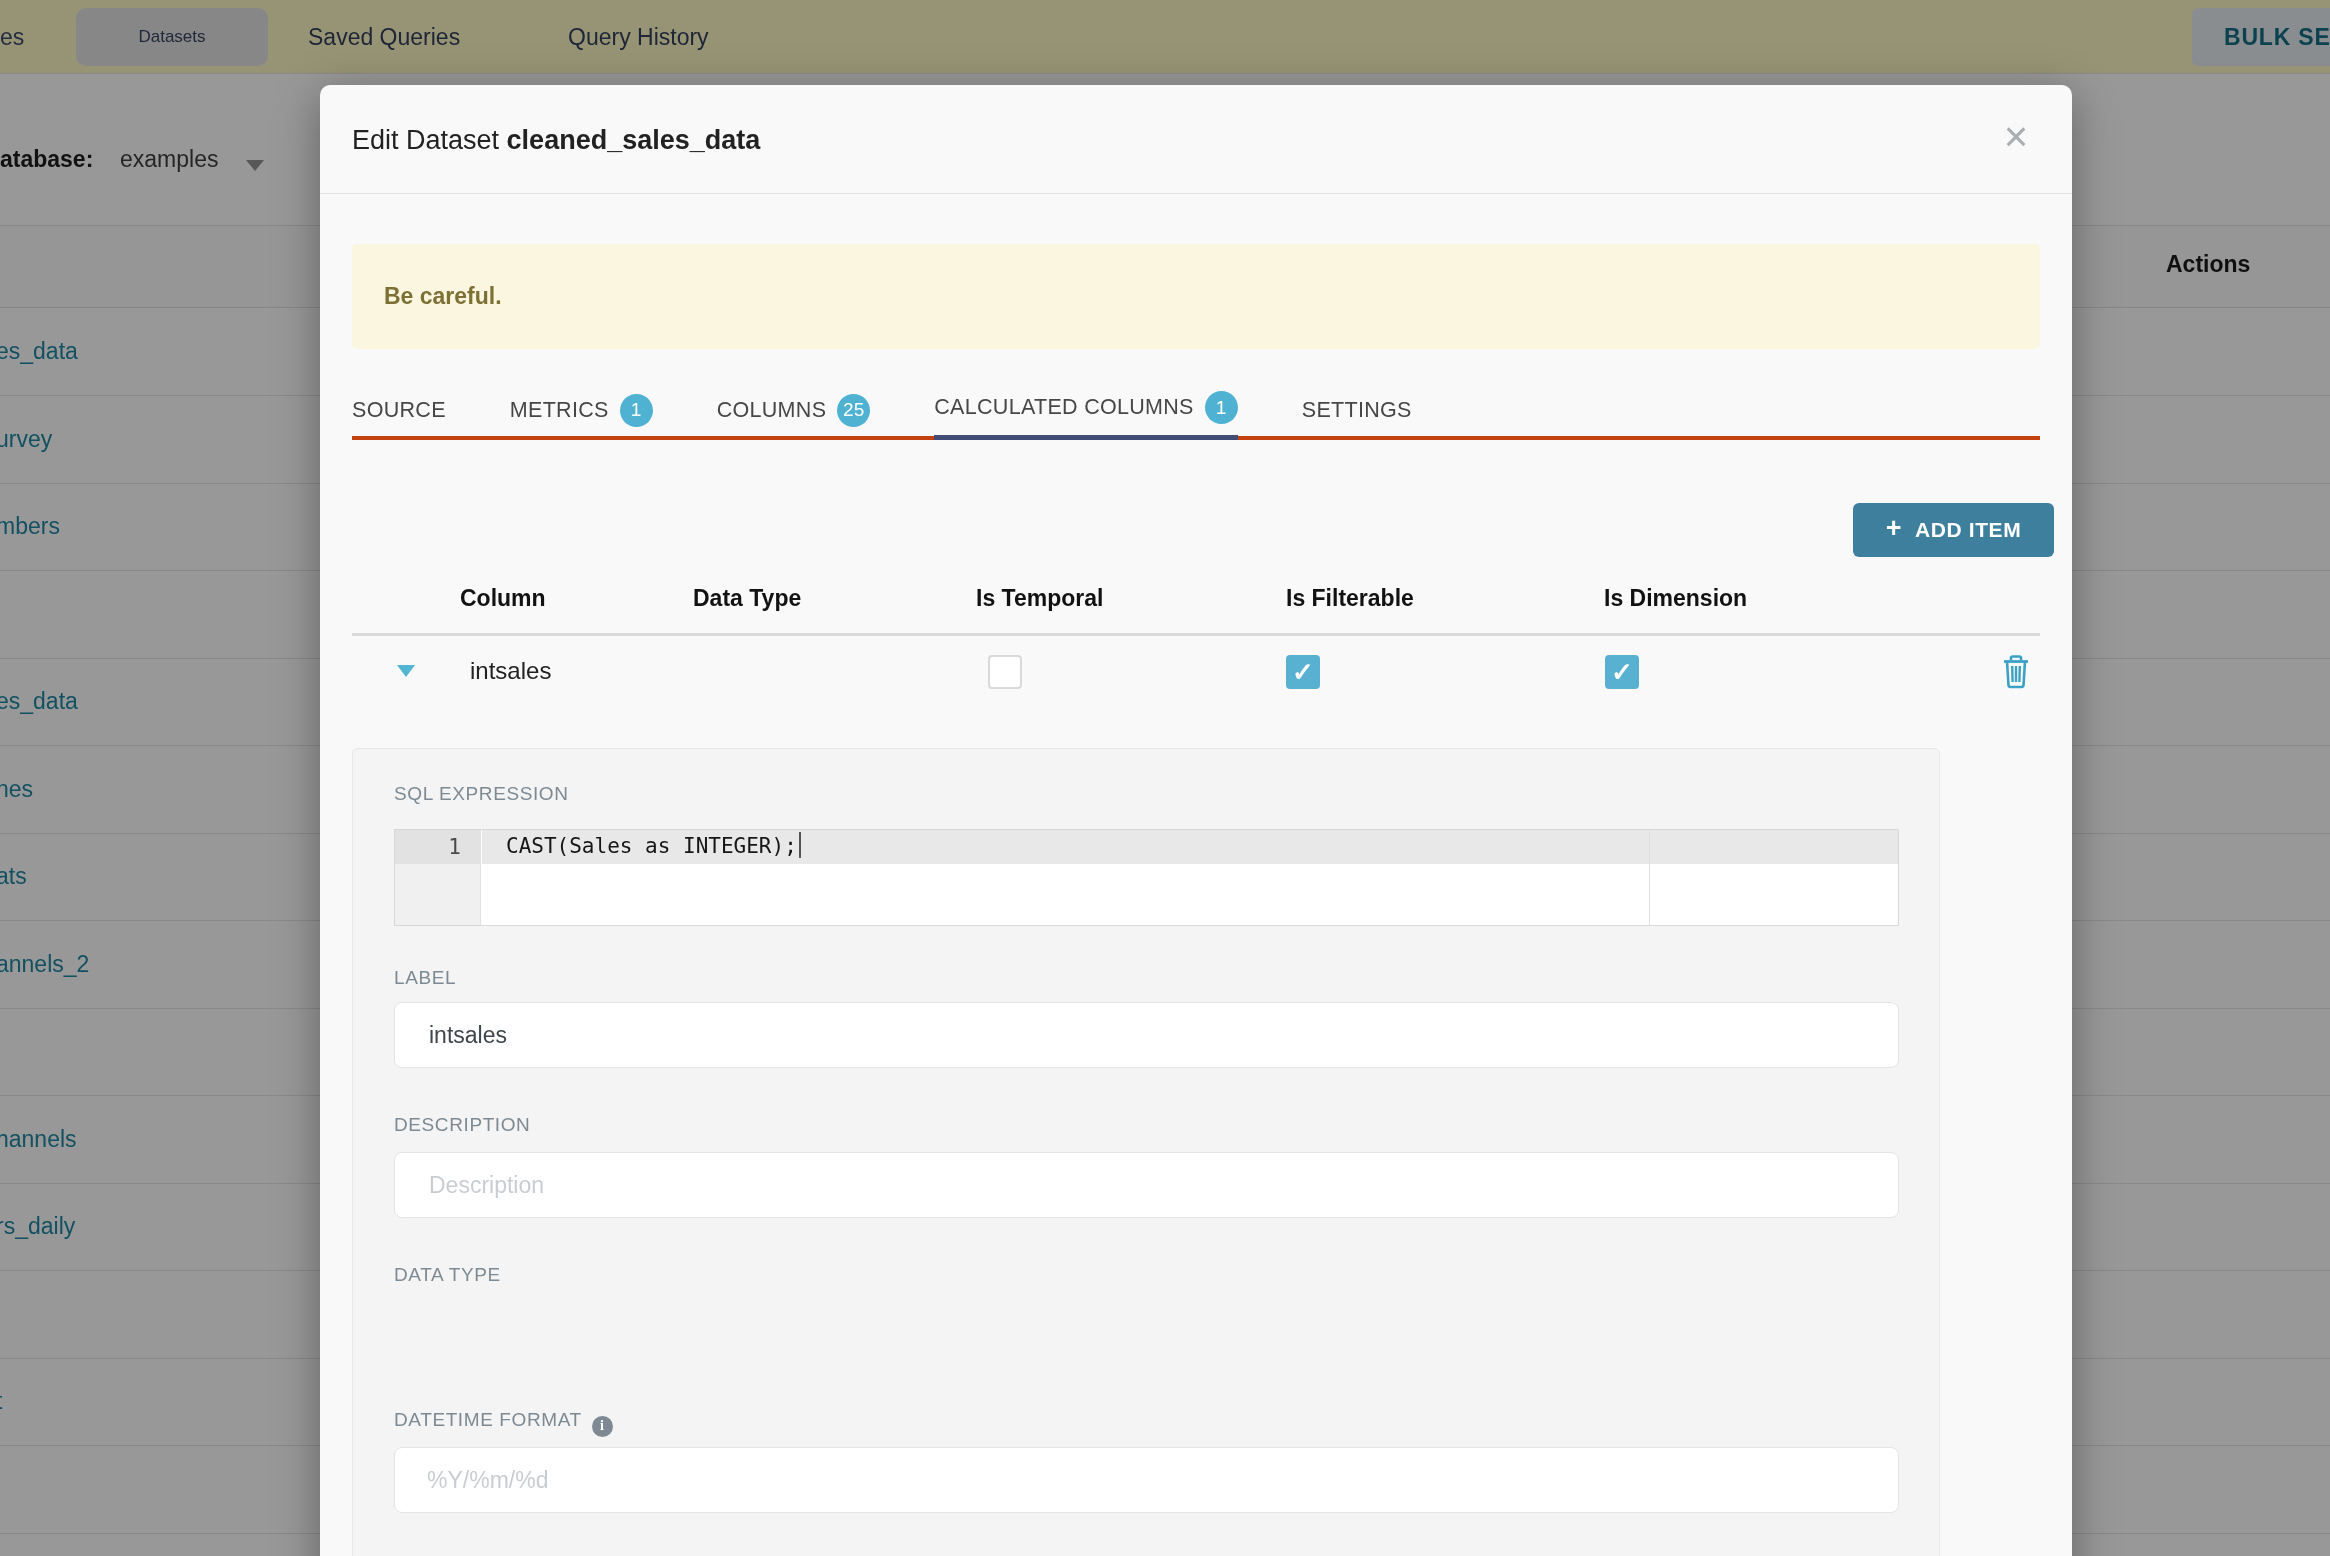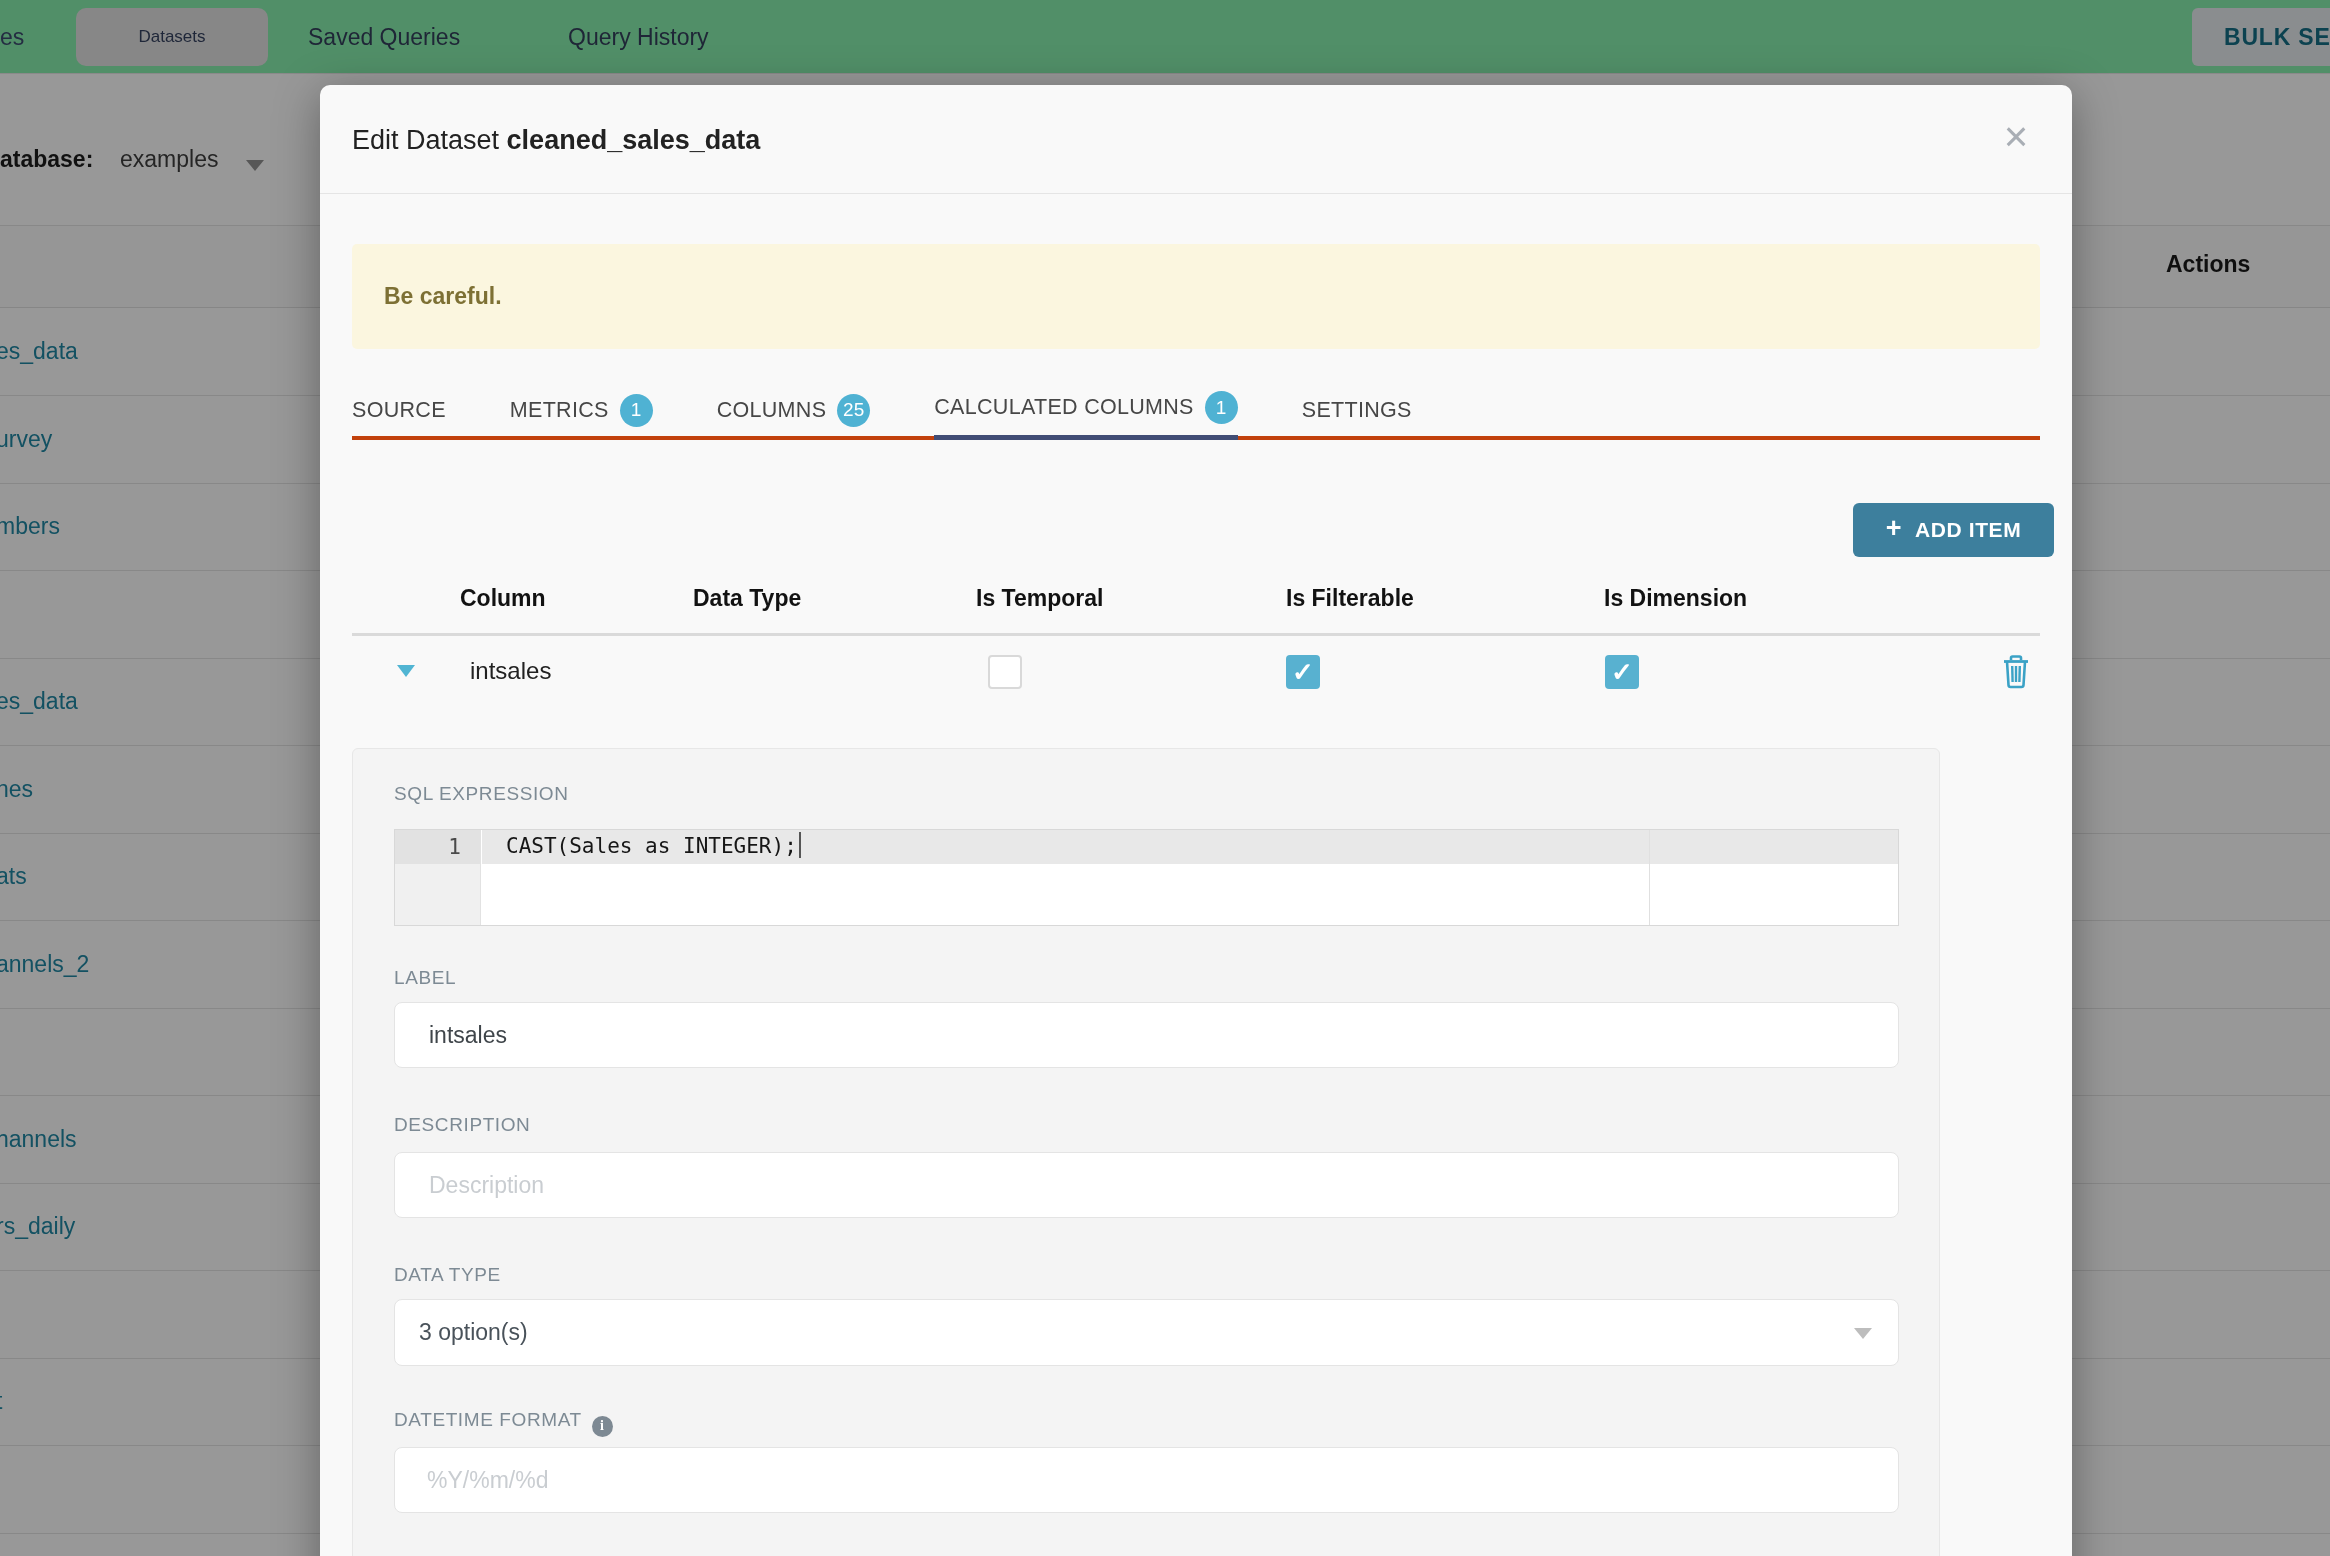--- a/index.html
+++ b/index.html
@@ -3,21 +3,21 @@
 <meta charset="utf-8">
 <style>
   html,body{margin:0;padding:0;background:#ffffff;}
   *{box-sizing:border-box;}
   .screen{
     position:relative;width:2330px;height:1556px;overflow:hidden;
     font-family:"Liberation Sans",sans-serif;background:#ffffff;
   }
   
   .bg-page{position:absolute;inset:0;z-index:1;}
-  .topbar{position:absolute;left:0;top:0;width:2330px;height:74px;background:#86efac;border-bottom:1px solid #e7e7e7;}
+  .topbar{position:absolute;left:0;top:0;width:2330px;height:74px;background:#fef9c3;border-bottom:1px solid #e7e7e7;}
   .nav-partial{position:absolute;left:0;top:24px;font-size:23px;color:#37476b;}
   .nav-pill{position:absolute;left:76px;top:8px;width:192px;height:58px;background:#e2e2e2;border-radius:10px;
     display:flex;align-items:center;justify-content:center;font-size:17px;color:#303d5c;}
   .nav-item{position:absolute;top:0;height:74px;display:flex;align-items:center;font-size:23px;color:#2f3c58;}
   .nav-saved{left:308px;}
   .nav-history{left:568px;}
   .bulk-btn{position:absolute;left:2192px;top:8px;width:240px;height:58px;background:#e7edf0;border-radius:6px;
     display:flex;align-items:center;padding-left:32px;font-size:23px;font-weight:bold;color:#0f6b83;letter-spacing:0.8px;}
   .filterbar-label{position:absolute;left:0;top:146px;font-size:23px;font-weight:bold;color:#171717;}
   .filterbar-value{position:absolute;left:120px;top:146px;font-size:23px;color:#3a3a3a;}
@@ -231,24 +231,20 @@
         <div class="sql-code"><span>CAST(Sales as INTEGER);</span><span class="sql-cursor"></span></div>
       </div>
 
       <div class="fld-label lab-label">LABEL</div>
       <input class="tinput in-label" value="intsales" style="">
 
       <div class="fld-label lab-desc">DESCRIPTION</div>
       <input class="tinput in-desc" placeholder="Description" style="">
 
       <div class="fld-label lab-dtype">DATA TYPE</div>
-      <div class="select">
-        <span>3 option(s)</span>
-        <span class="select-caret"></span>
-      </div>
 
       <div class="fld-label lab-dtf">
         <span>DATETIME FORMAT</span><span class="info-icon">i</span>
       </div>
       <input class="tinput in-dtf" placeholder="%Y/%m/%d" style="">
     </div>
   </div>
 
 </div>
 

